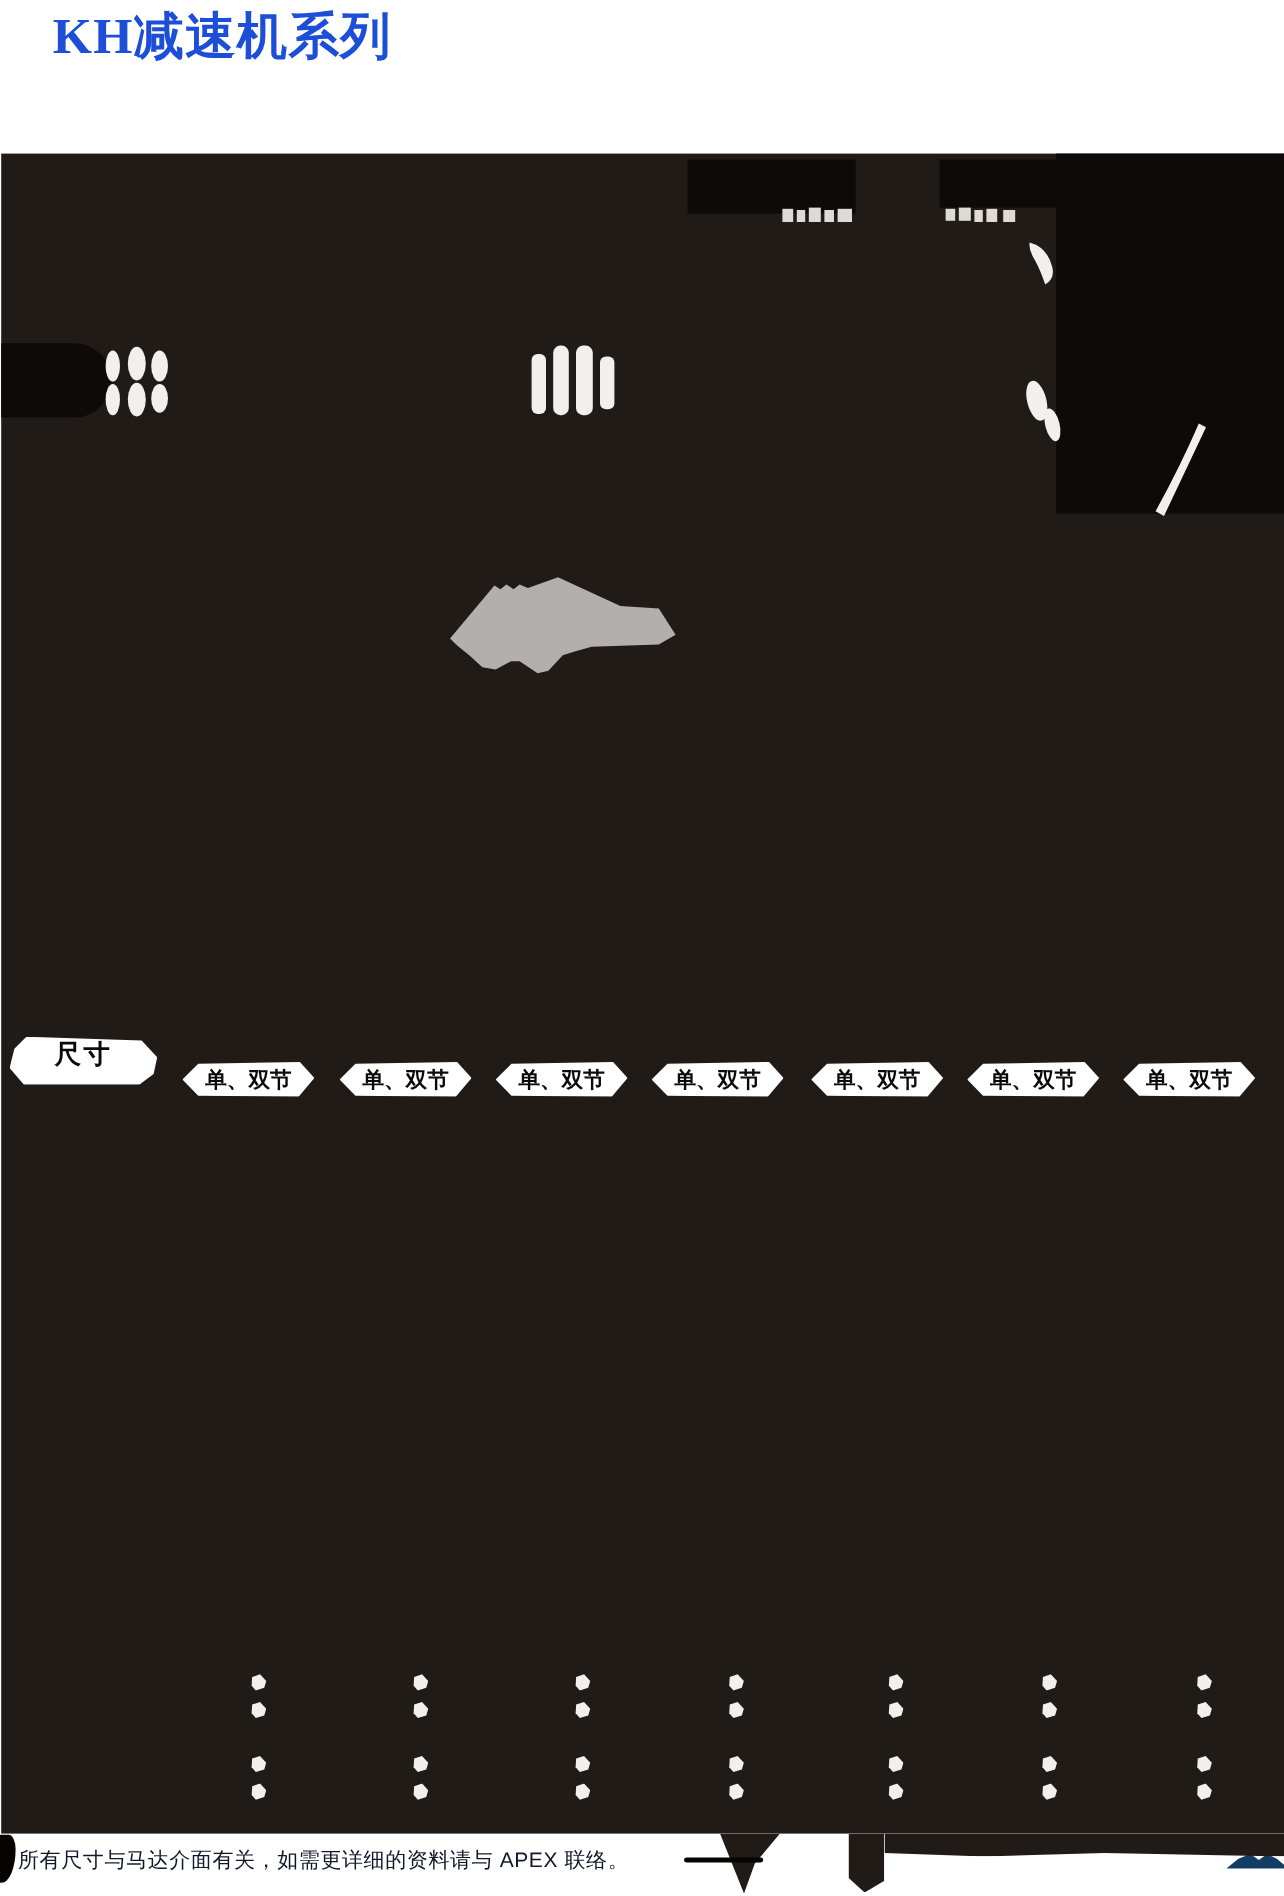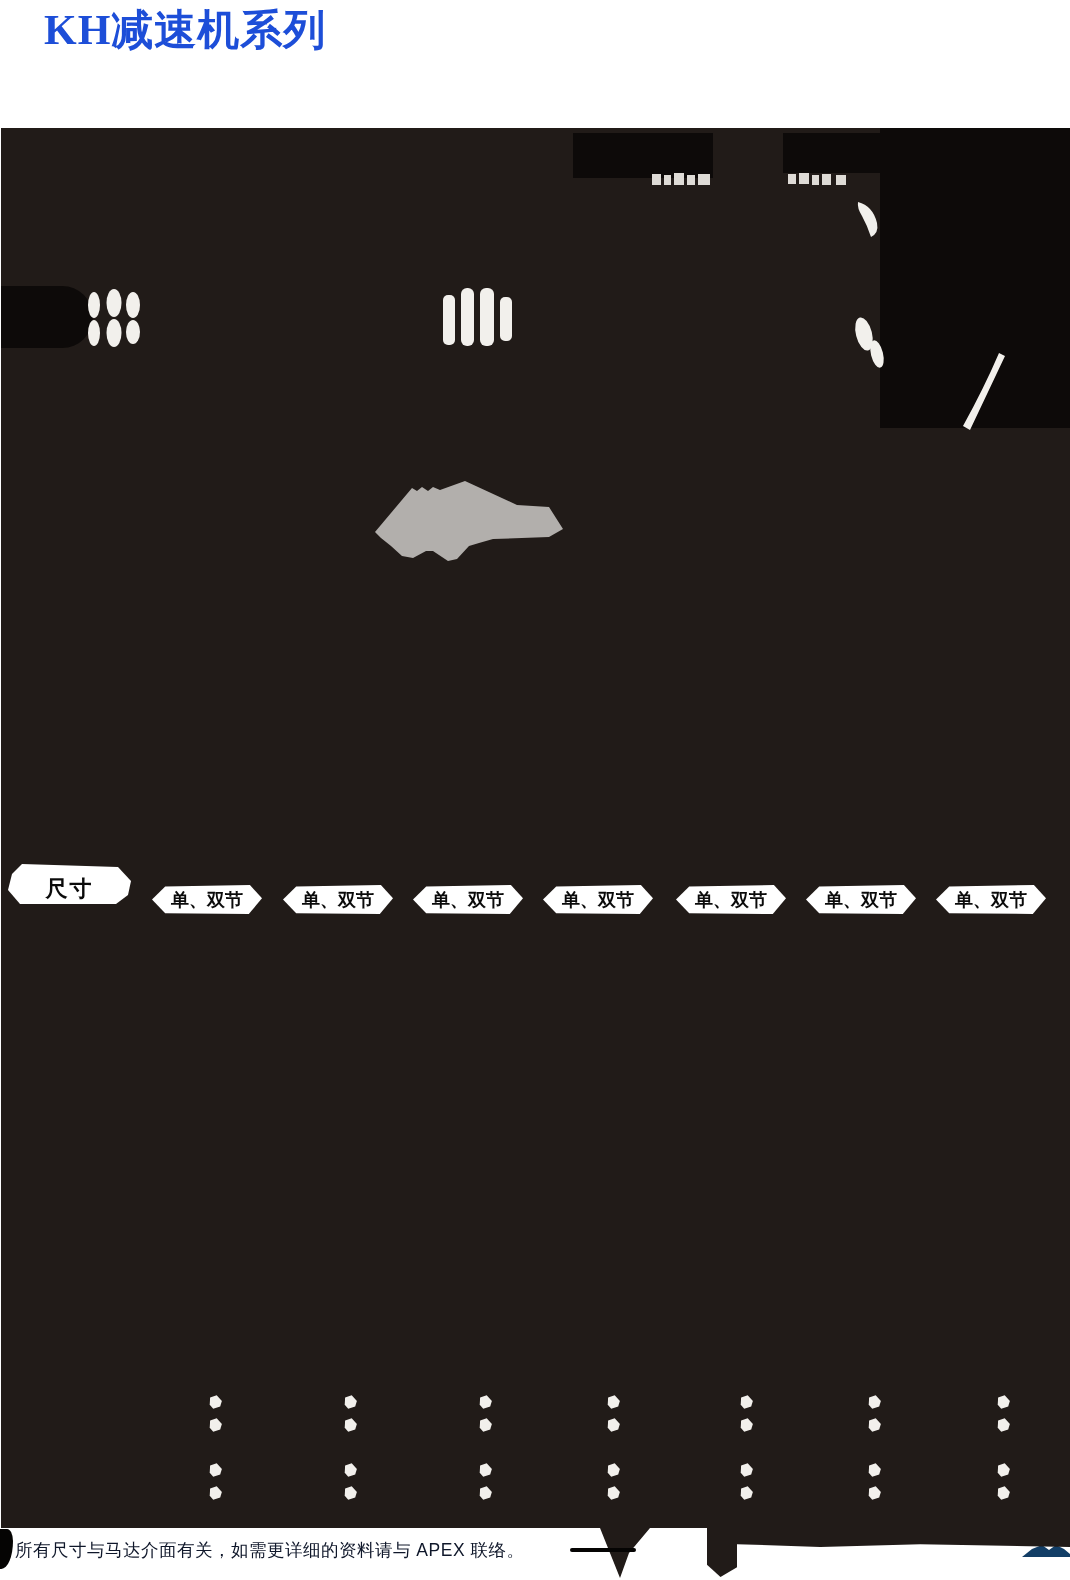--- a/index.html
+++ b/index.html
@@ -22,21 +22,21 @@
   .dark-shape{position:absolute;background:#0d0a09;}
   .callout-a{left:572px;top:5px;width:140px;height:45px;}
   .callout-b{left:782px;top:5px;width:172px;height:40px;}
   .right-mass{left:879px;top:0;width:190px;height:300px;}
   .left-bar{left:0;top:158px;width:92px;height:62px;border-radius:0 31px 31px 0;}
   
   .overlay{position:absolute;left:0;top:0;width:1070px;height:1580px;pointer-events:none;}
   
   .size-tag{
     position:absolute;left:8px;top:864px;width:123px;height:40px;
-    background:#ffffff;display:flex;align-items:flex-end;justify-content:center;
+    background:#ffffff;display:flex;align-items:flex-start;justify-content:center;
     clip-path:polygon(14px 0px, 110px 3px, 123px 17px, 120px 31px, 108px 40px, 12px 40px, 0px 26px, 4px 10px);
     font-size:22px;font-weight:bold;color:#0a0a0a;letter-spacing:2px;
   }
   
   .badge{
     position:absolute;top:885px;width:110px;height:29px;background:#ffffff;
     display:flex;align-items:center;justify-content:center;
     clip-path:polygon(0% 50%, 12% 5%, 89% 0%, 100% 46%, 88% 100%, 12% 97%);
     font-size:18px;font-weight:bold;color:#0a0a0a;white-space:nowrap;
   }

